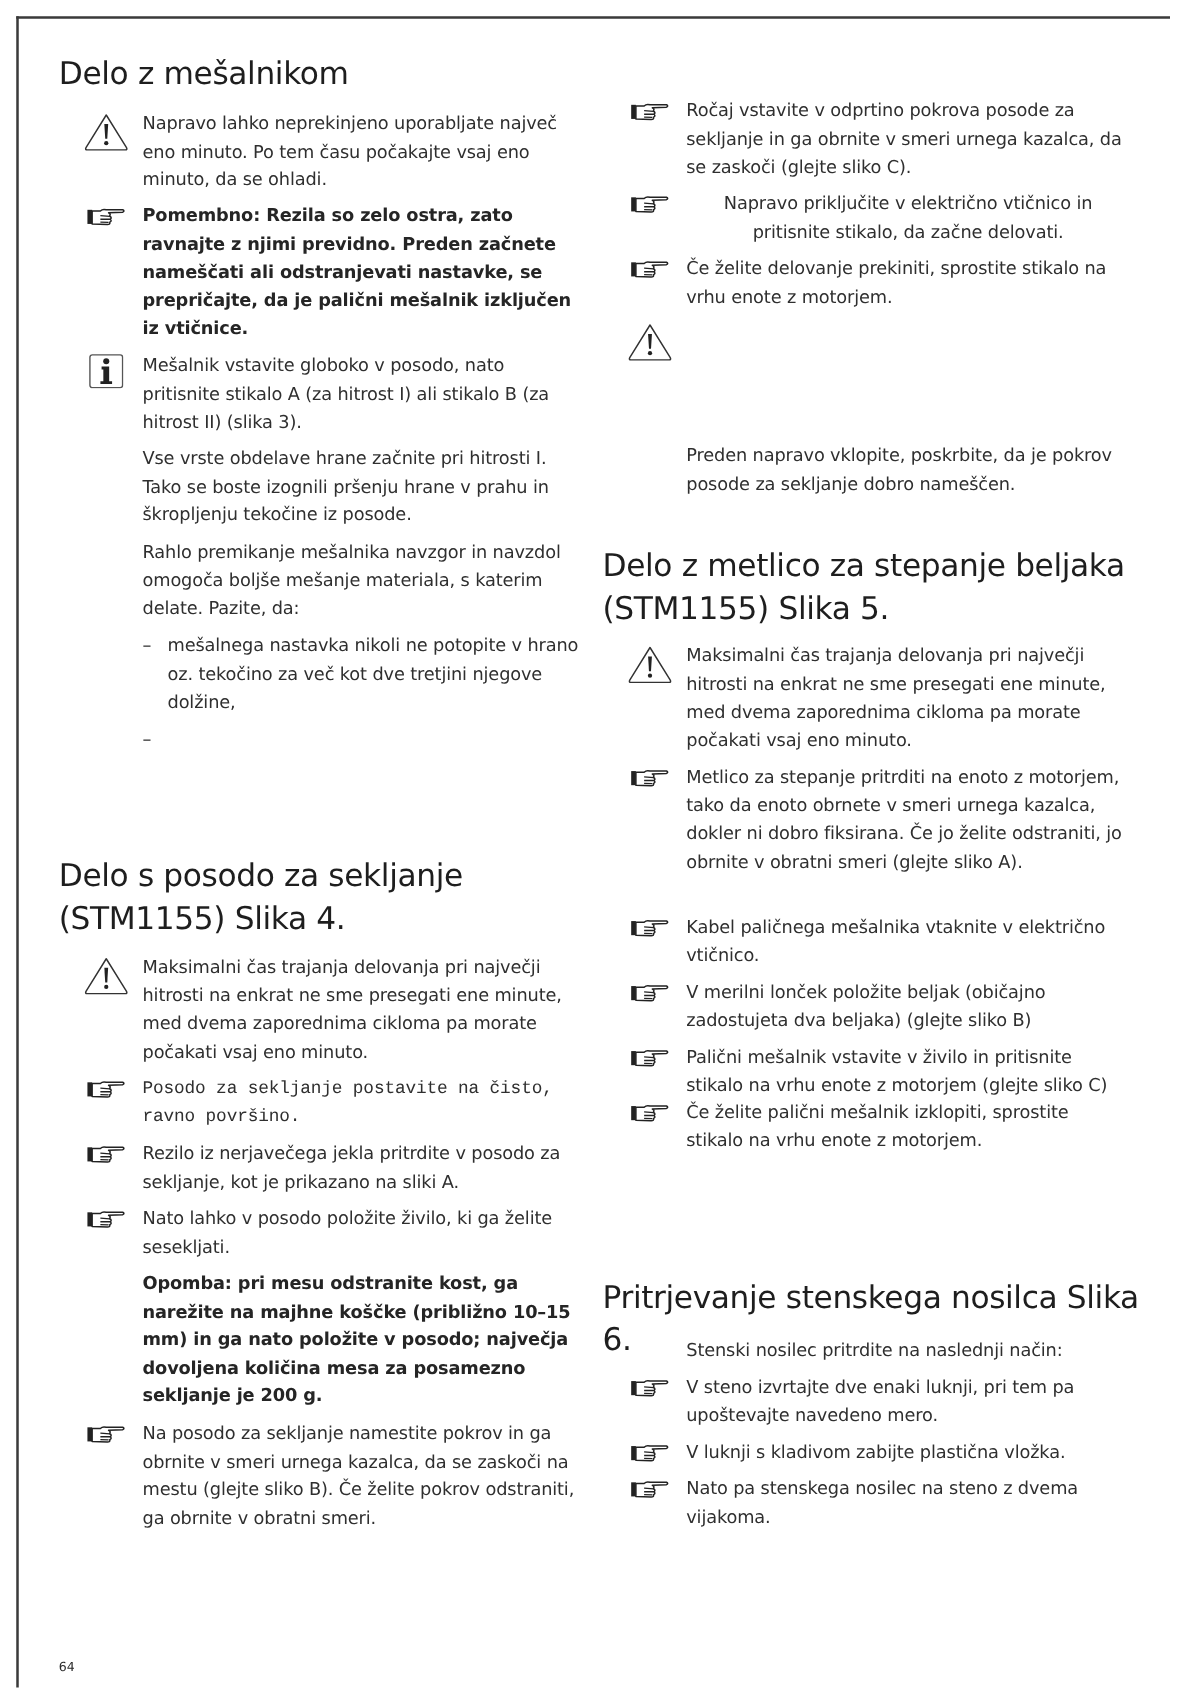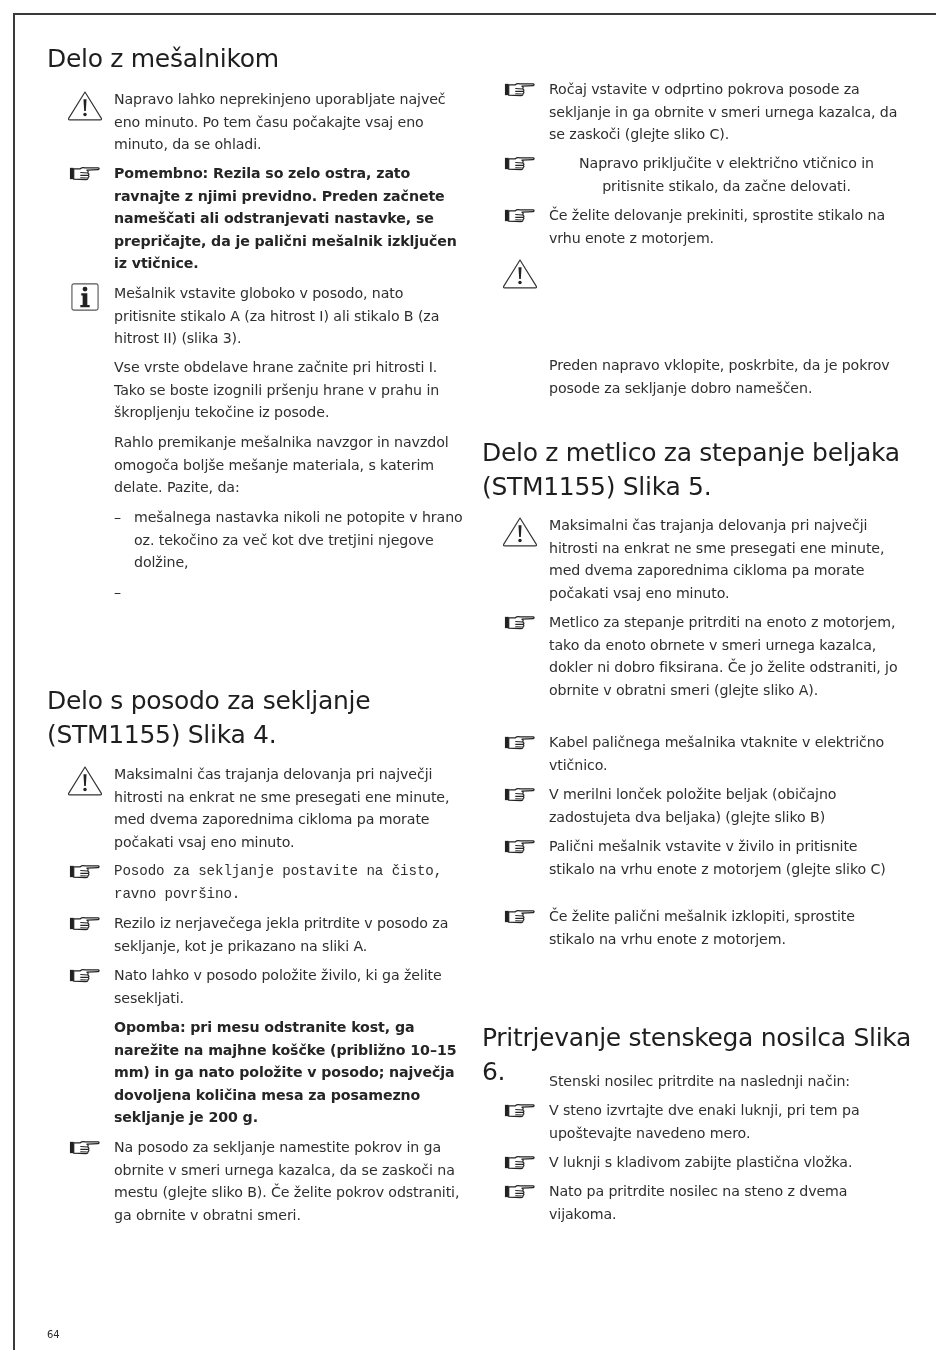--- a/index.html
+++ b/index.html
@@ -244,21 +244,21 @@
 
   <div class="para" style="top:835px;">
     <span class="icon" style="top:3px;">
         <svg width="32" height="17">
           <use href="#sym-hand"></use>
         </svg>
       </span>
     <span>Palični mešalnik vstavite v živilo in pritisnite stikalo na vrhu enote z motorjem (glejte sliko C)</span>
   </div>
 
-  <div class="para" style="top:905px;">
+  <div class="para" style="top:879px;">
     <span class="icon" style="top:3px;">
         <svg width="32" height="17">
           <use href="#sym-hand"></use>
         </svg>
       </span>
     <span>Če želite palični mešalnik izklopiti, sprostite stikalo na vrhu enote z motorjem.</span>
   </div>
 
   <h2 style="top:991px;margin-top:30px;">Pritrjevanje stenskega nosilca Slika 6.</h2>
 
@@ -283,17 +283,17 @@
       </span>
     <span>V luknji s kladivom zabijte plastična vložka.</span>
   </div>
 
   <div class="para" style="top:1180px;">
     <span class="icon" style="top:3px;">
         <svg width="32" height="17">
           <use href="#sym-hand"></use>
         </svg>
       </span>
-    <span>Nato pa pritrdite nosilec na steno z dvema vijakoma.</span>
+    <span>Nato pa stenskega nosilec na steno z dvema vijakoma.</span>
   </div>
 </div>
 
 <div class="page-number">64</div>
 
 </body></html>

